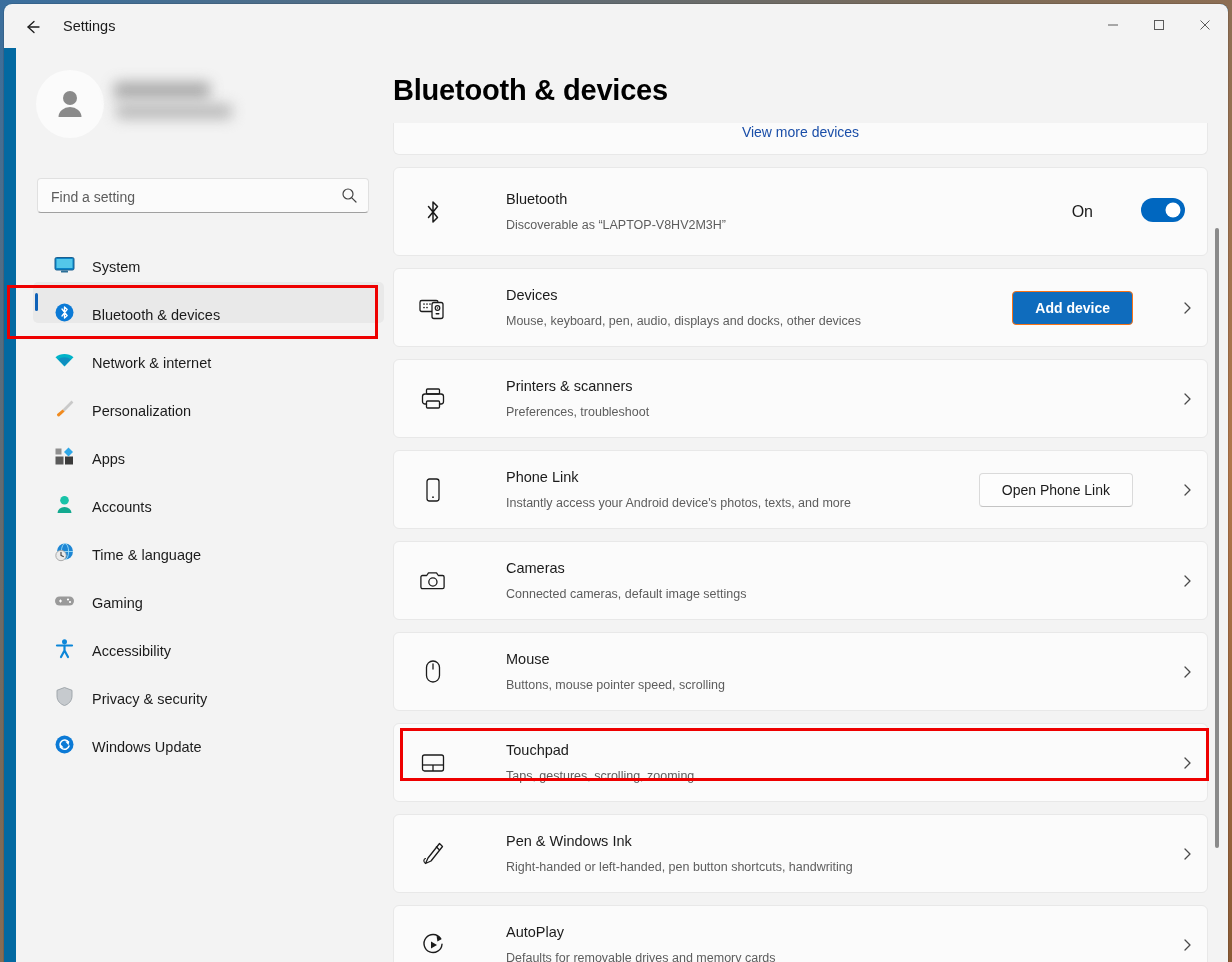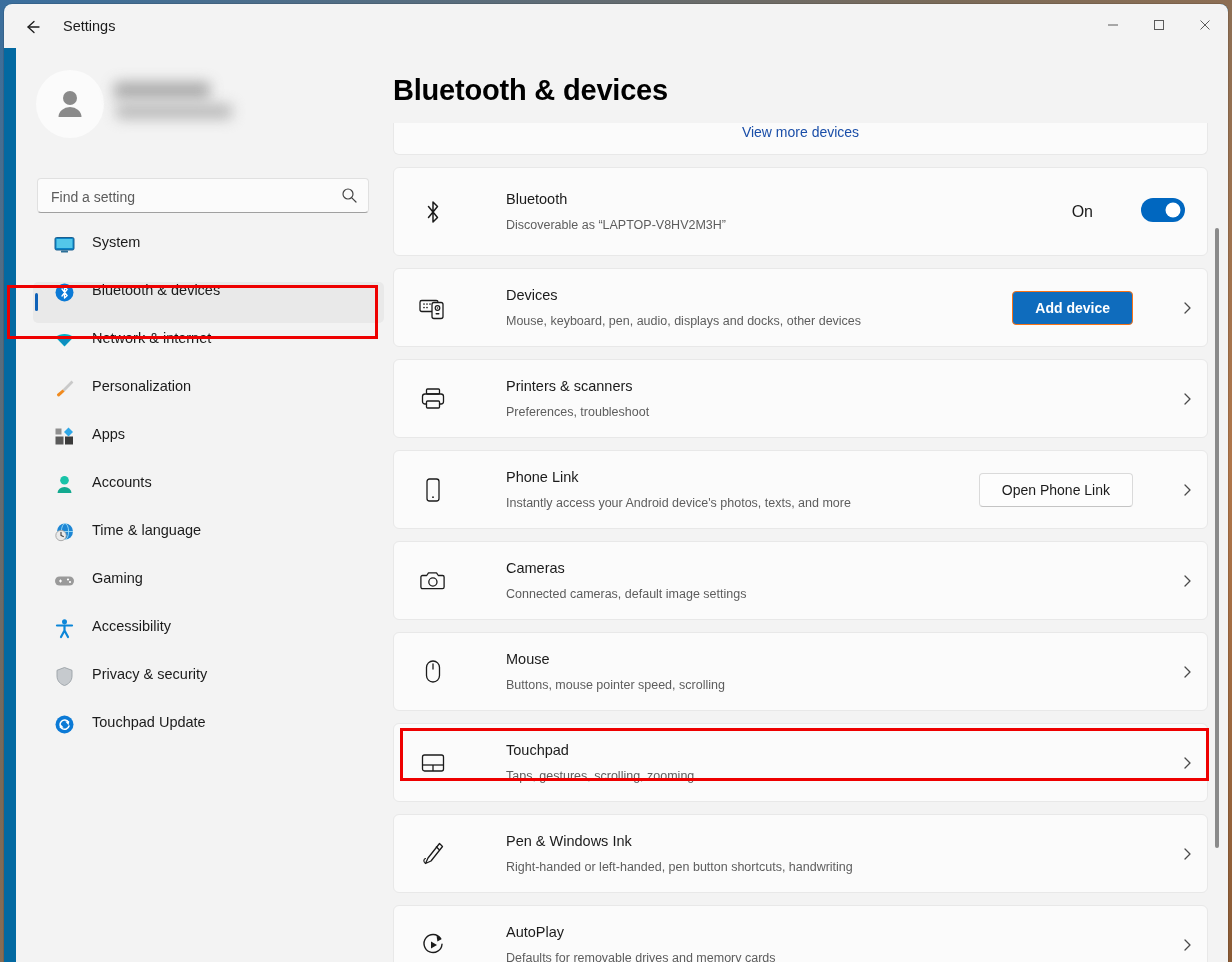--- a/index.html
+++ b/index.html
@@ -136,21 +136,21 @@
     position: absolute;
     left: 0; top: 186px;
     width: 385px;
   }
   .navitem {
     position: relative;
     margin: 0 17px 0 17px;
     height: 41px;
     border-radius: 5px;
     display: flex;
-    align-items: flex-start;
+    align-items: flex-end;
     box-sizing: border-box;
   }
   .navitem + .navitem { margin-top: 7px; }
   .navitem.selected {
     background: #e9e9e9;
   }
   .navitem.selected::before {
     content: "";
     position: absolute;
     left: 2px; top: 11px;
@@ -474,21 +474,21 @@
 
       <div class="navitem">
         <span class="navicon">
           <svg width="21" height="21" viewBox="0 0 21 21">
             <circle cx="10.5" cy="10.5" r="9" fill="#0b7ad6"></circle>
             <path d="M14.5 8.2 A4.6 4.6 0 1 0 15 12" fill="none" stroke="#ffffff" stroke-width="1.5" stroke-linecap="round"></path>
             <path d="M11.3 7.6 L15.2 7.3 L14.6 11.2 Z" fill="#ffffff"></path>
             <path d="M9.6 13.6 L5.7 13.9 L6.3 10 Z" fill="#ffffff"></path>
           </svg>
         </span>
-        <span class="navlabel">Touchpad Update</span>
+        <span class="navlabel">Windows Update</span>
       </div>
 
     </div>
   </div>
 
   <div class="content">
     <div class="page-title">Bluetooth &amp; devices</div>
 
     <div class="cards">
 

